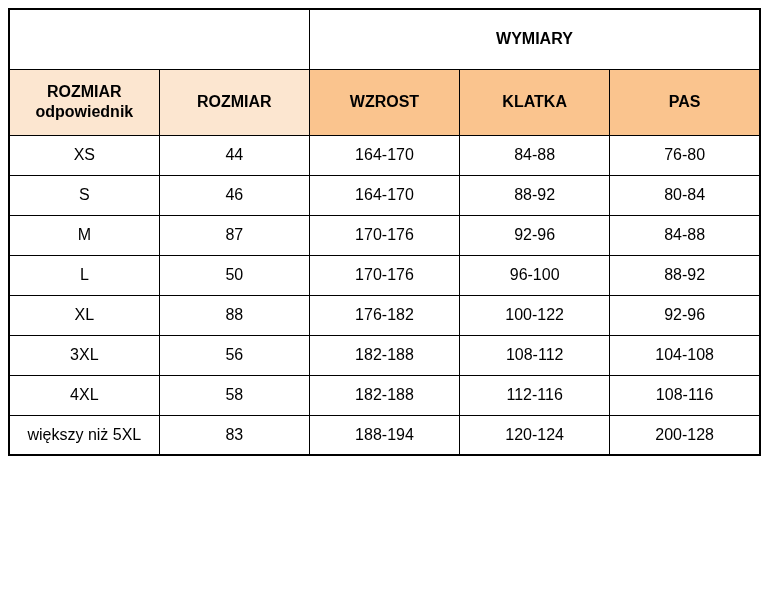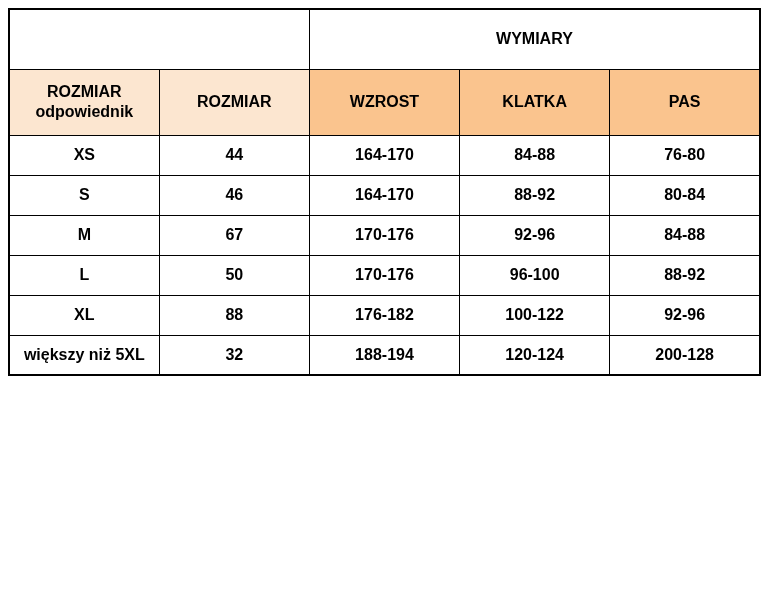--- a/index.html
+++ b/index.html
@@ -46,21 +46,21 @@
     font-weight: bold;
   }
   tr.header-row { height: 66px; margin-left: 36px; }
   tr.header-row th {
     font-weight: bold;
     line-height: 1.25;
   }
   th.hdr-light { background: var(--header-light); }
   th.hdr-dark  { background: var(--header-dark); }
   tbody.data-rows tr { height: 40px; }
-  tbody.data-rows td { background: #FFFFFF; font-weight: bold; }
+  tbody.data-rows td { background: #FFFFFF; font-weight: normal; }
 </style>
 </head>
 <body>
 
 <div class="page">
   <table class="size-chart">
     <colgroup>
       <col>
         <col>
         <col>
@@ -91,41 +91,55 @@
       </tr>
         <tr class="">
         <td>S</td>
         <td>46</td>
         <td>164-170</td>
         <td>88-92</td>
         <td>80-84</td>
       </tr>
         <tr class="">
         <td>M</td>
-        <td>67</td>
+        <td>87</td>
         <td>170-176</td>
         <td>92-96</td>
         <td>84-88</td>
       </tr>
         <tr class="">
         <td>L</td>
         <td>50</td>
         <td>170-176</td>
         <td>96-100</td>
         <td>88-92</td>
       </tr>
         <tr class="">
         <td>XL</td>
         <td>88</td>
         <td>176-182</td>
         <td>100-122</td>
         <td>92-96</td>
       </tr>
         <tr class="">
+        <td>3XL</td>
+        <td>56</td>
+        <td>182-188</td>
+        <td>108-112</td>
+        <td>104-108</td>
+      </tr>
+        <tr class="">
+        <td>4XL</td>
+        <td>58</td>
+        <td>182-188</td>
+        <td>112-116</td>
+        <td>108-116</td>
+      </tr>
+        <tr class="">
         <td>większy niż 5XL</td>
-        <td>32</td>
+        <td>83</td>
         <td>188-194</td>
         <td>120-124</td>
         <td>200-128</td>
       </tr>
       </tbody>
   </table>
 </div>
 
 </body></html>

